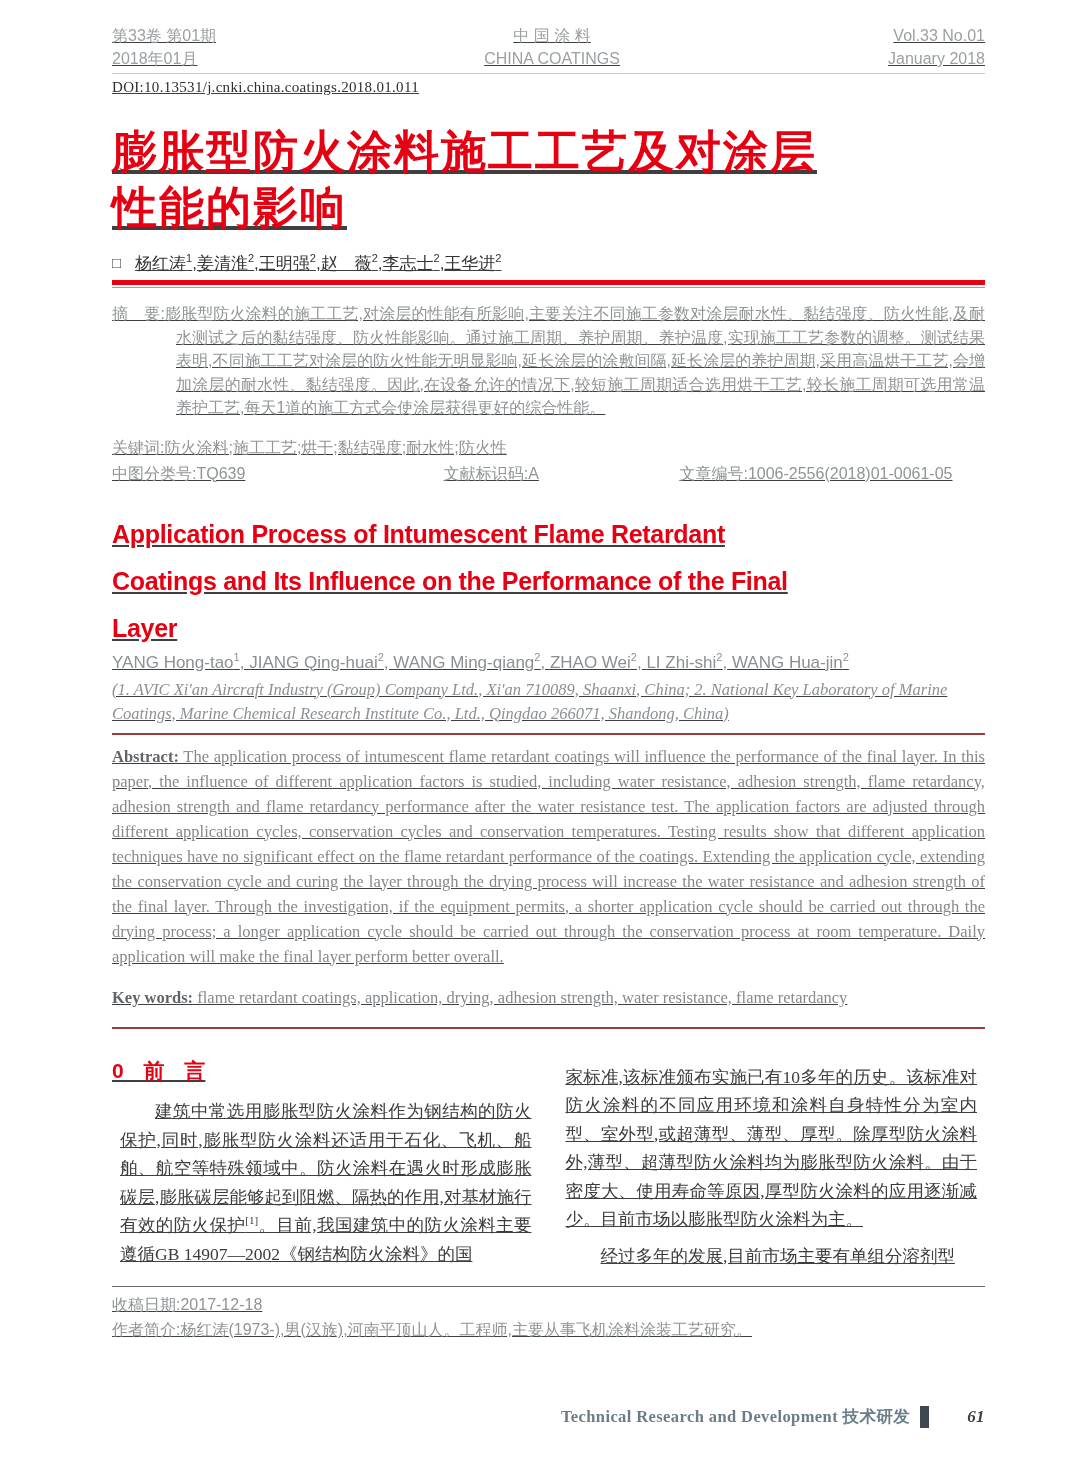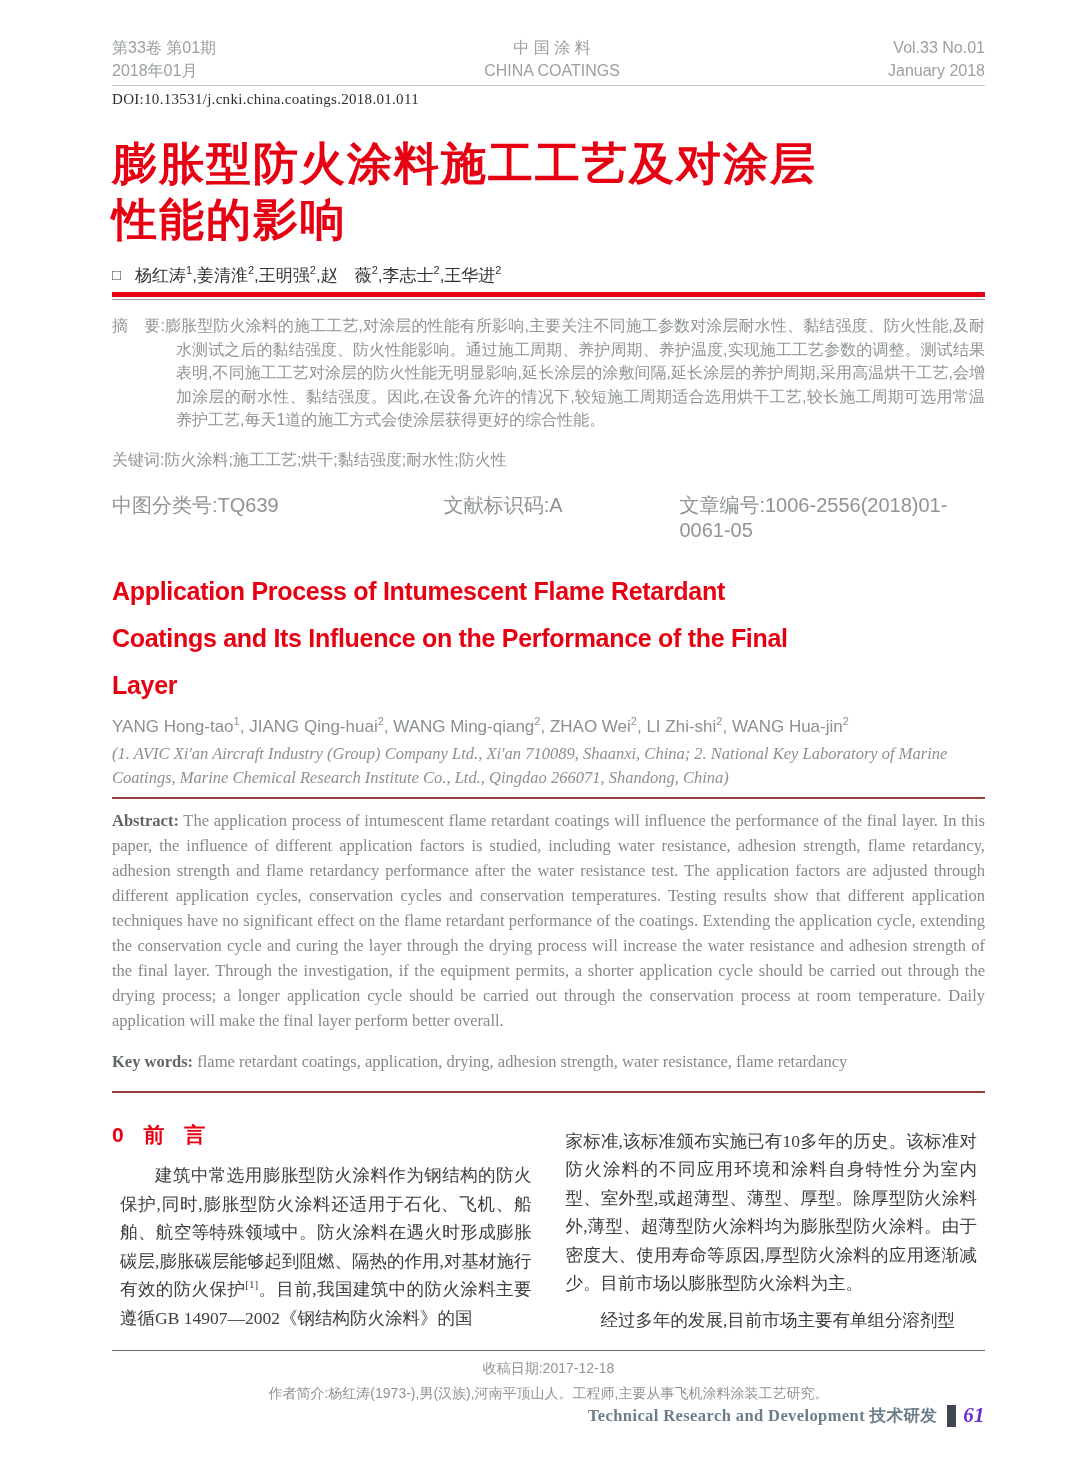--- a/index.html
+++ b/index.html
@@ -1,21 +1,21 @@
 <!DOCTYPE html>
 <html><head>
 <meta charset="utf-8">
 <style>
   html,body{margin:0;padding:0;}
   body{
     width:1075px;height:1459px;background:#ffffff;position:relative;
     font-family:"Liberation Sans",sans-serif;color:#3f3f3f;
     -webkit-font-smoothing:antialiased;
   }
-  .page{padding:36px 90px 0 112px;}
+  .page{padding:24px 90px 0 112px;text-decoration:underline;}
 
   
   .jh-row{display:flex;justify-content:space-between;color:#9aa0a3;font-size:16px;line-height:23px;}
   .jh-center{text-align:center;}
   .jh-right{text-align:right;}
   .jh-rule{border-top:1px solid #c3c7c9;margin-top:3px;}
   .doi{font-family:"Liberation Serif",serif;color:#2e2e2e;font-size:15px;margin-top:5px;letter-spacing:.3px;}
 
   
   .title-cn{color:#e60012;font-weight:bold;font-size:45px;line-height:56px;letter-spacing:2px;margin:28px 0 0 0;}
@@ -25,54 +25,54 @@
   .authors-cn .marker{display:inline-block;margin-right:14px;font-size:15px;color:#444;transform:translateY(-1px);}
   sup{font-size:11px;line-height:0;}
   .affil-cn{margin:5px 0 0 30px;font-size:16px;line-height:24px;color:#3a3a3a;}
 
   .red-bar{height:5px;background:#e60012;margin-top:5px;}
   .red-bar-sub{border-top:1px solid #9aa0a3;margin-top:2px;}
 
   
   .abstract-cn{margin-top:14px;color:#8f9496;font-size:16px;line-height:23.5px;text-align:justify;padding-left:64px;text-indent:-64px;}
   .keywords-cn{margin-top:4px;color:#8f9496;font-size:16px;line-height:23px;}
-  .class-row{display:flex;margin-top:21px;color:#8f9496;font-size:20px;}
+  .class-row{display:flex;margin-top:5px;color:#8f9496;font-size:16px;}
   .class-row .c1{flex:0 0 38%;}
   .class-row .c2{flex:0 0 27%;}
   .class-row .c3{flex:1;}
 
   
   .title-en{color:#e60012;font-weight:bold;font-size:25px;line-height:47px;letter-spacing:-0.3px;margin:26px 0 0 0;}
 
-  .authors-en{margin-top:8px;color:#8a9094;font-size:17px;}
+  .authors-en{margin-top:1px;color:#8a9094;font-size:17px;}
   .affil-en{margin-top:5px;color:#8a9094;font-style:italic;font-family:"Liberation Serif",serif;font-size:16.5px;line-height:24px;}
   .rule-darkred{border-top:2px solid #9b3c3c;margin-top:7px;}
 
   
   .abstract-en{margin-top:9px;font-family:"Liberation Serif",serif;color:#85898c;font-size:16.5px;line-height:25px;text-align:justify;}
   .abstract-en .lbl{font-weight:bold;color:#606569;}
   .keywords-en{margin-top:0;font-family:"Liberation Serif",serif;color:#85898c;font-size:16.5px;line-height:25px;}
   .keywords-en .lbl{font-weight:bold;color:#606569;}
 
   
   .body-cols{display:flex;gap:18px;margin-top:26px;}
   .col{flex:1;font-size:17.5px;line-height:28.5px;text-align:justify;color:#3c3c3c;font-family:"Liberation Serif","DejaVu Serif",serif;}
   .sec-heading{color:#e60012;font-size:21px;font-weight:bold;font-family:"Liberation Sans",sans-serif;word-spacing:14px;margin:2px 0 12px 0;}
   .col p{margin:8px;}
   .indent{text-indent:2em;}
   .col sup{font-size:11px;}
 
   
   .footnote-rule{border-top:1px solid #6a6a6a;margin-top:8px;}
-  .footnotes{color:#8f9496;font-size:14px;line-height:25px;margin-top:5px;text-align:center;}
+  .footnotes{color:#8f9496;font-size:16px;line-height:25px;margin-top:5px;}
 
   
   .page-footer{position:absolute;right:90px;bottom:31px;color:#6b7d88;font-family:"Liberation Serif",serif;font-size:16.5px;font-weight:bold;letter-spacing:.4px;display:flex;align-items:center;}
   .pf-bar{display:inline-block;width:9px;height:22px;background:#3f4850;margin:0 7px 0 10px;}
-  .pf-num{font-style:italic;font-size:21px;color:#6d28d9;}
+  .pf-num{font-style:italic;font-size:17px;color:#404040;margin-left:31px;}
 </style>
 </head>
 <body>
 
 <div class="page">
 
   <header>
     <div class="jh-row">
       <div class="jh-left">
         <div>第33卷 第01期</div>

